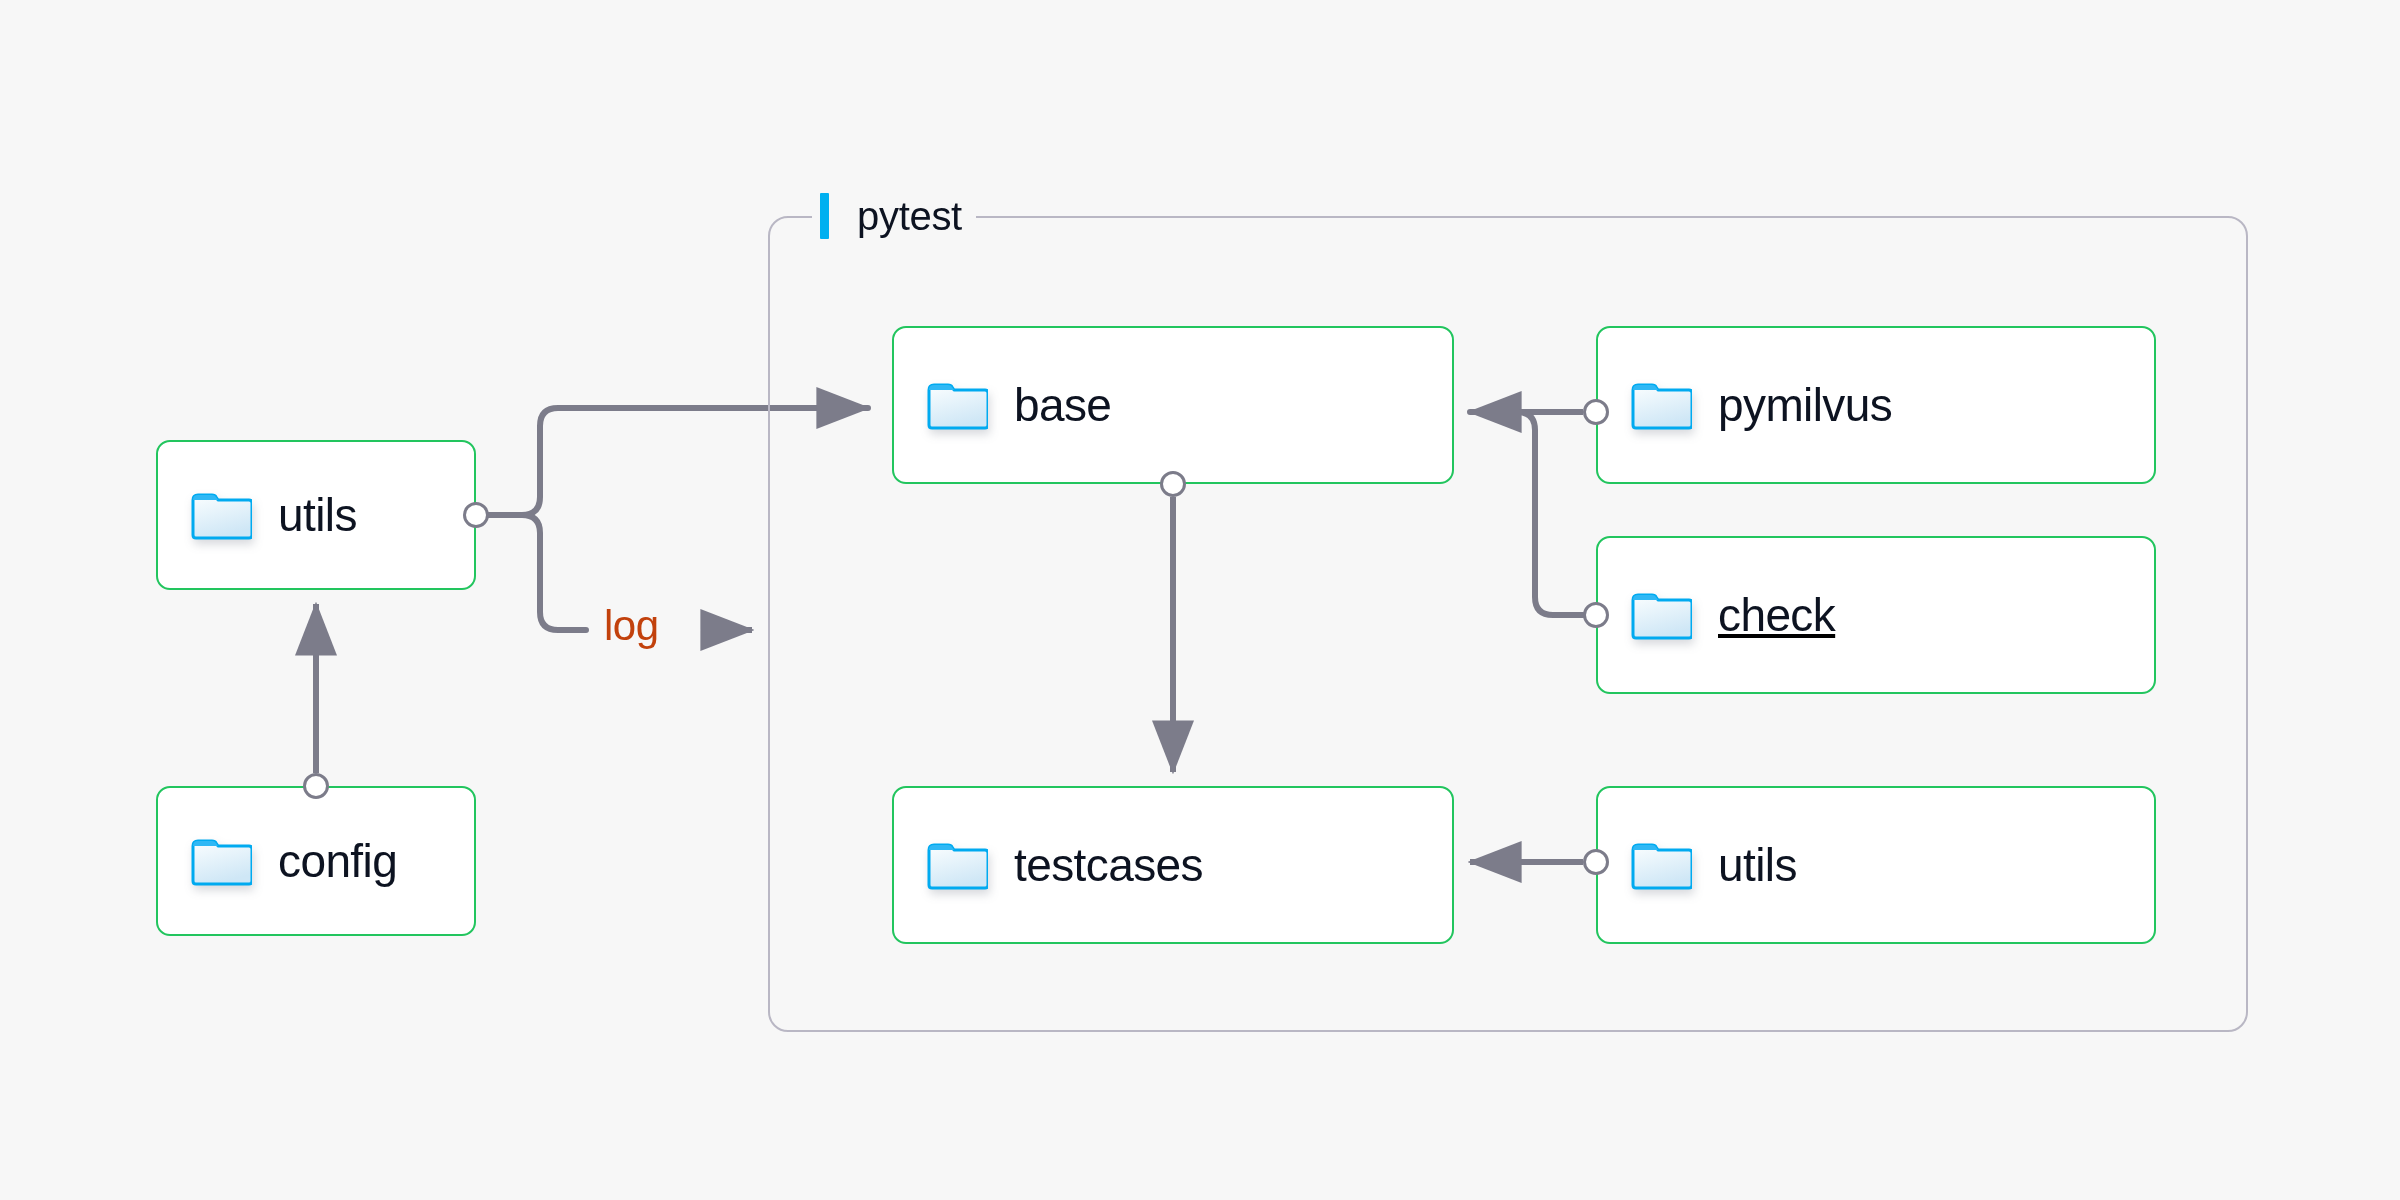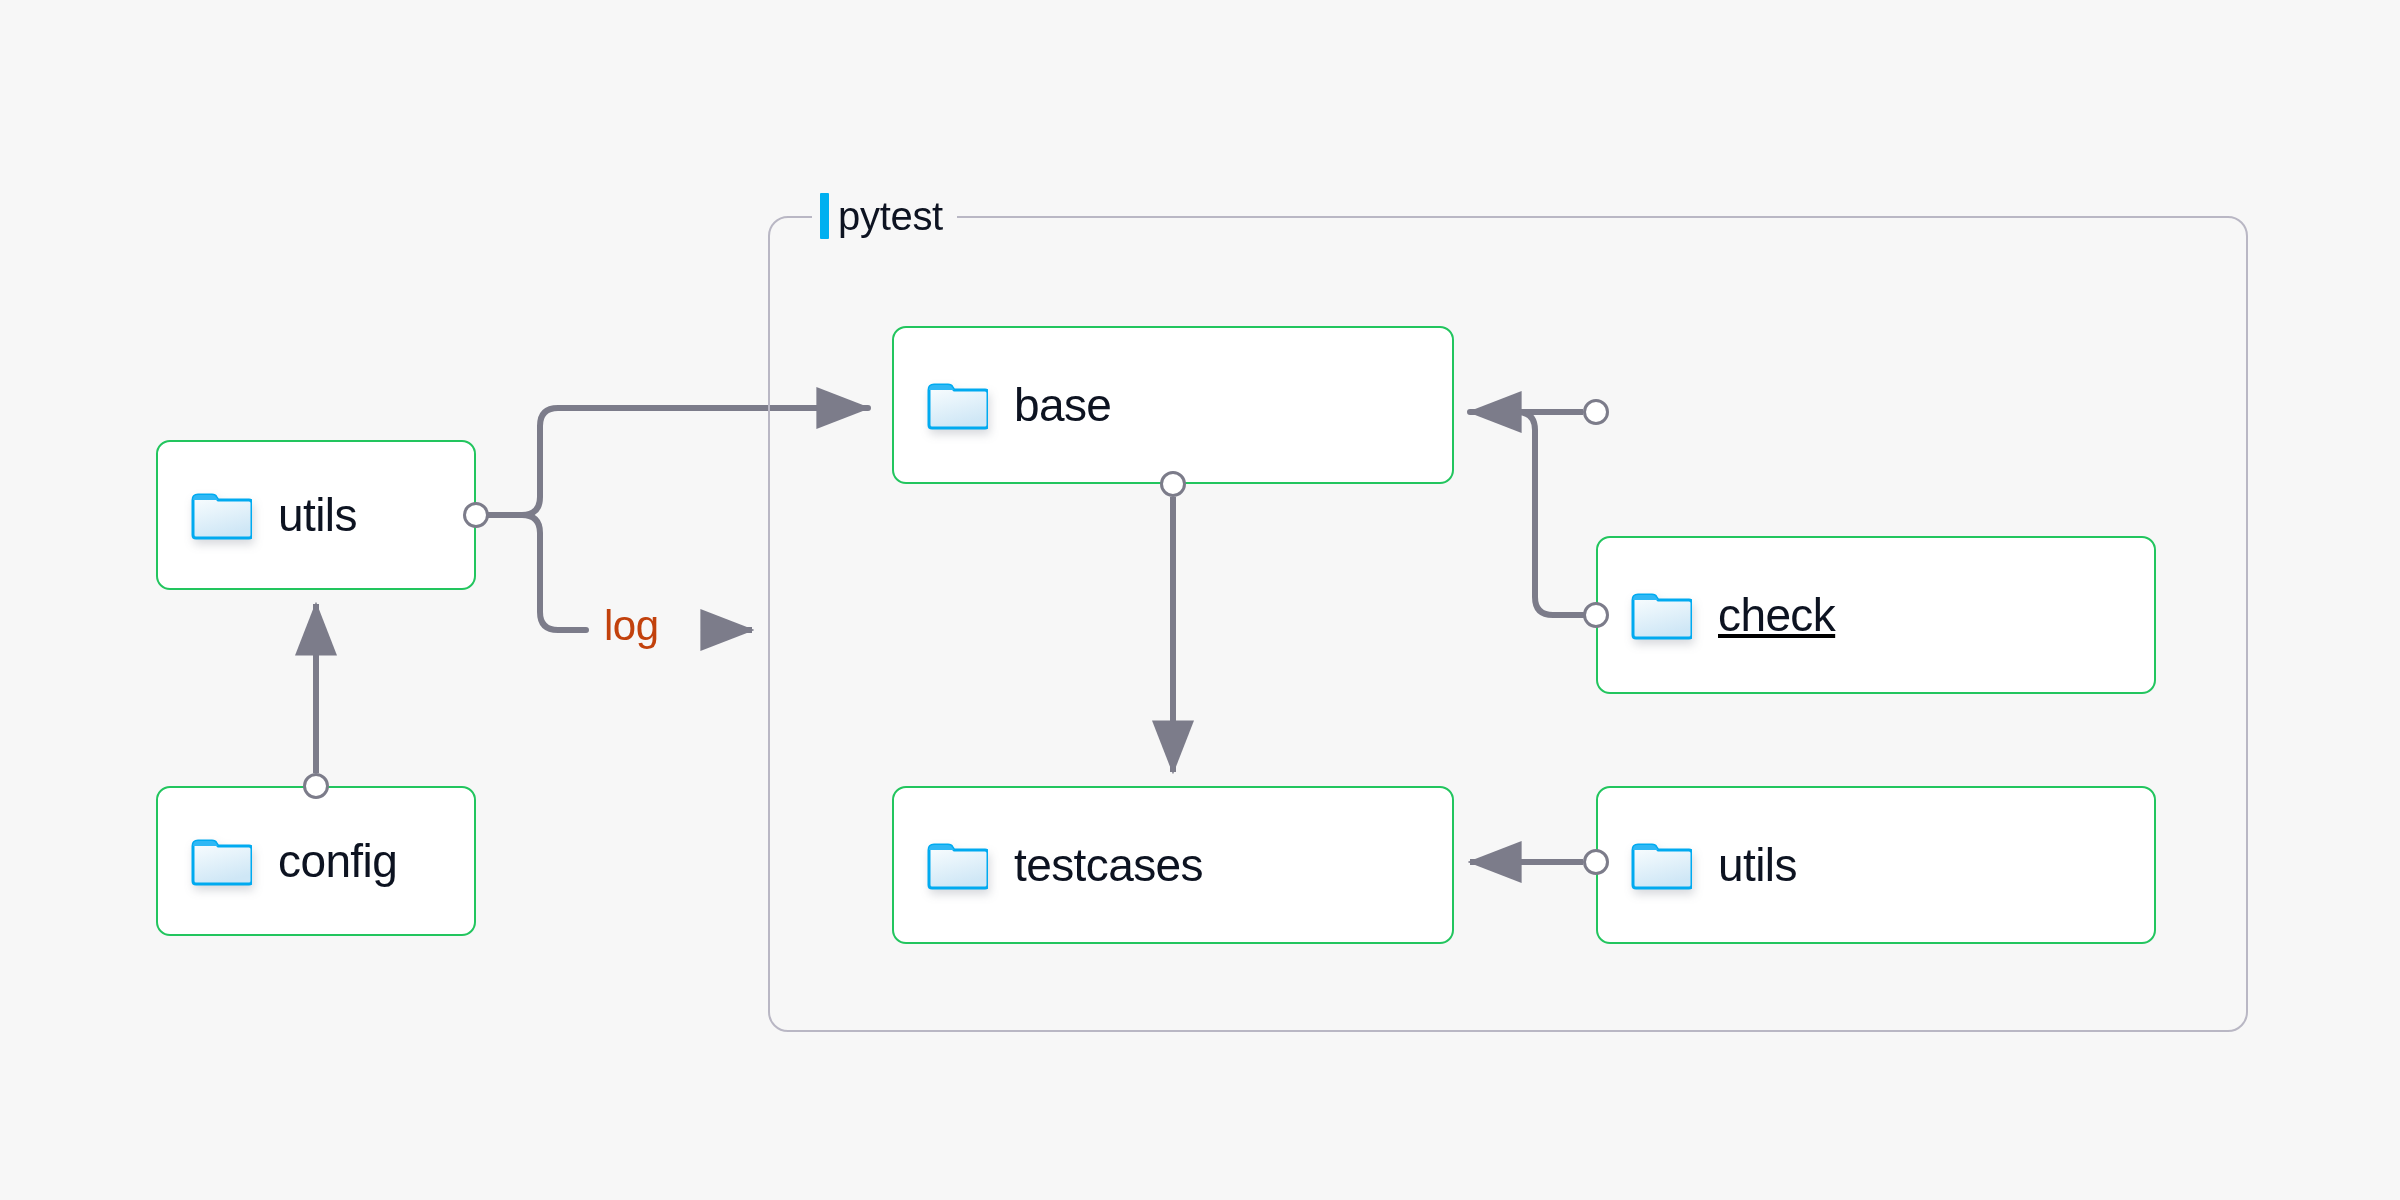--- a/index.html
+++ b/index.html
@@ -31,21 +31,21 @@
     position: absolute;
     border: 2px solid #b9b7c4;
     border-radius: 20px;
     background: transparent;
     box-sizing: border-box;
   }
   .group-label-wrap {
     position: absolute;
     display: flex;
     align-items: center;
-    gap: 9px;
+    gap: 28px;
     background: #f7f7f7;
     padding: 0 14px 0 8px;
     height: 56px;
   }
   .group-accent-bar {
     width: 9px;
     height: 46px;
     background: #00b0f0;
     border-radius: 1px;
     flex: 0 0 auto;
@@ -170,20 +170,27 @@
   <div class="port" style="left:1160px; top:471px;"></div>
 
   <div class="node" style="left:892px; top:786px; width:562px; height:158px;">
     <svg class="folder-icon" viewBox="0 0 62 50">
       <path d="M3 10 q0-5 5-5 h14 q3 0 4 2 l2 3 h31 q3 0 3 3 v32 q0 3-3 3 H6 q-3 0-3-3 Z" fill="url(#fgA)" stroke="#00aaf0" stroke-width="3" stroke-linejoin="round"></path>
       <path d="M3 10 q0-5 5-5 h14 q3 0 4 2 l2 3 Z" fill="#2fb8f5" stroke="none"></path>
     </svg>
     <span class="node-label">testcases</span>
   </div>
 
+  <div class="node" style="left:1596px; top:326px; width:560px; height:158px;">
+    <svg class="folder-icon" viewBox="0 0 62 50">
+      <path d="M3 10 q0-5 5-5 h14 q3 0 4 2 l2 3 h31 q3 0 3 3 v32 q0 3-3 3 H6 q-3 0-3-3 Z" fill="url(#fgA)" stroke="#00aaf0" stroke-width="3" stroke-linejoin="round"></path>
+      <path d="M3 10 q0-5 5-5 h14 q3 0 4 2 l2 3 Z" fill="#2fb8f5" stroke="none"></path>
+    </svg>
+    <span class="node-label">pymilvus</span>
+  </div>
   <div class="port" style="left:1583px; top:399px;"></div>
 
   <div class="node" style="left:1596px; top:536px; width:560px; height:158px;text-decoration:underline;">
     <svg class="folder-icon" viewBox="0 0 62 50">
       <path d="M3 10 q0-5 5-5 h14 q3 0 4 2 l2 3 h31 q3 0 3 3 v32 q0 3-3 3 H6 q-3 0-3-3 Z" fill="url(#fgA)" stroke="#00aaf0" stroke-width="3" stroke-linejoin="round"></path>
       <path d="M3 10 q0-5 5-5 h14 q3 0 4 2 l2 3 Z" fill="#2fb8f5" stroke="none"></path>
     </svg>
     <span class="node-label">check</span>
   </div>
   <div class="port" style="left:1583px; top:602px;"></div>

